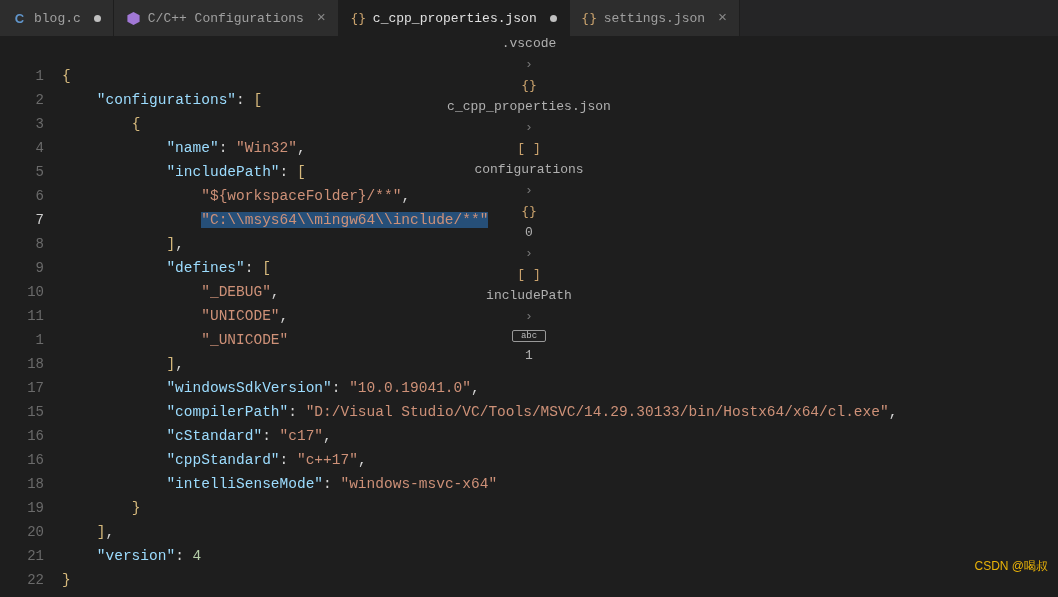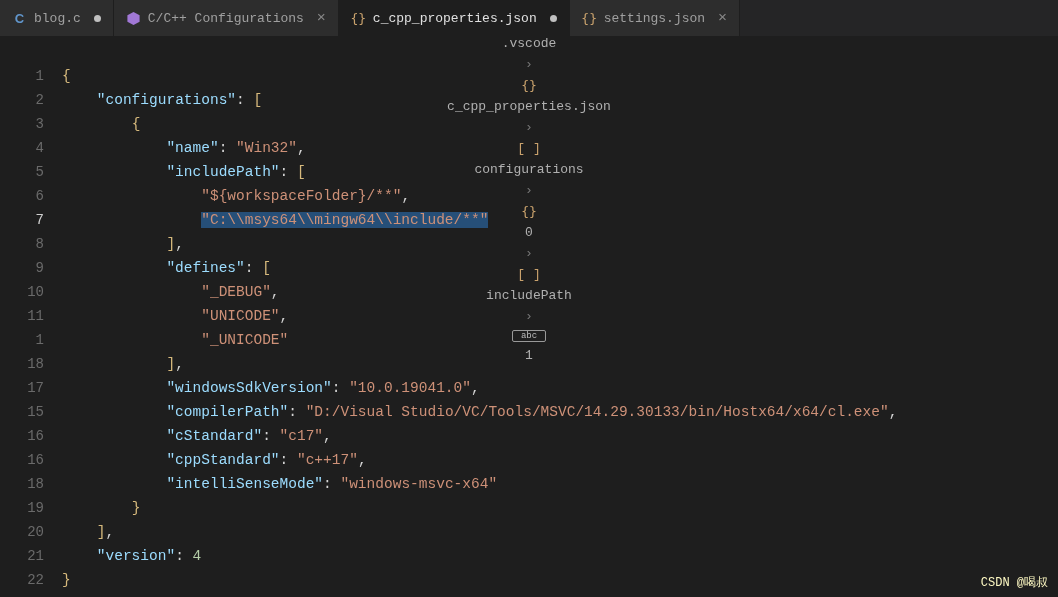--- a/index.html
+++ b/index.html
@@ -41,22 +41,22 @@
   .code { padding:4px 0 0 0; line-height:24px; font-size:14.5px; flex:1; }
   .code-line { white-space:pre; }
   .p  { color:#d7ba7d; }
   .k  { color:#9cdcfe; }
   .s  { color:#ce9178; }
   .n  { color:#b5cea8; }
   .w  { color:#d4d4d4; }
   .c  { color:#d4d4d4; }
   .sel { background:#264f78; }
   .watermark {
-    position:absolute; right:10px; bottom:6px;
-    color:#fef9c3; font-size:12px; font-family:Liberation Mono, monospace;
+    position:absolute; right:10px; bottom:22px;
+    color:#eab308; font-size:12px; font-family:Liberation Sans, sans-serif;
   }
 </style>
 </head>
 <body>
 
 <div class="tab-bar">
   <div class="tab">
     <span class="tab-icon" style="color:#6196cc;font-weight:bold;font-family:sans-serif;">C</span>
     <span>blog.c</span>
     <span class="dirty-dot"></span>

